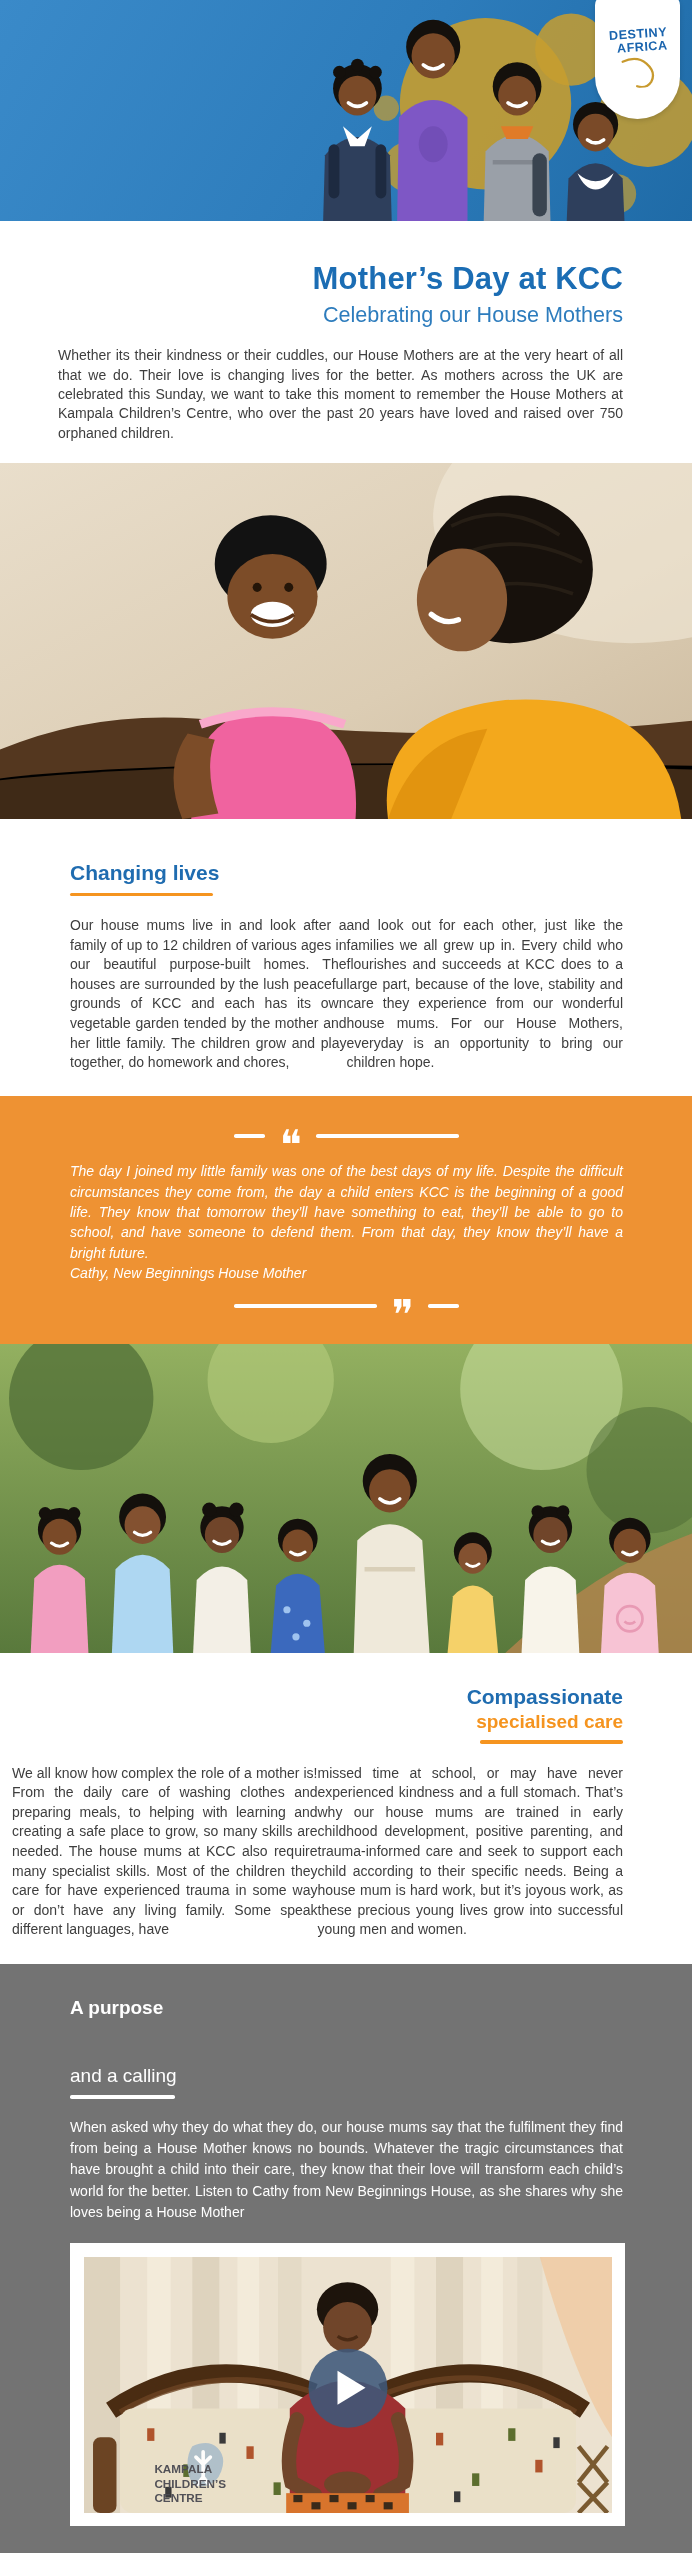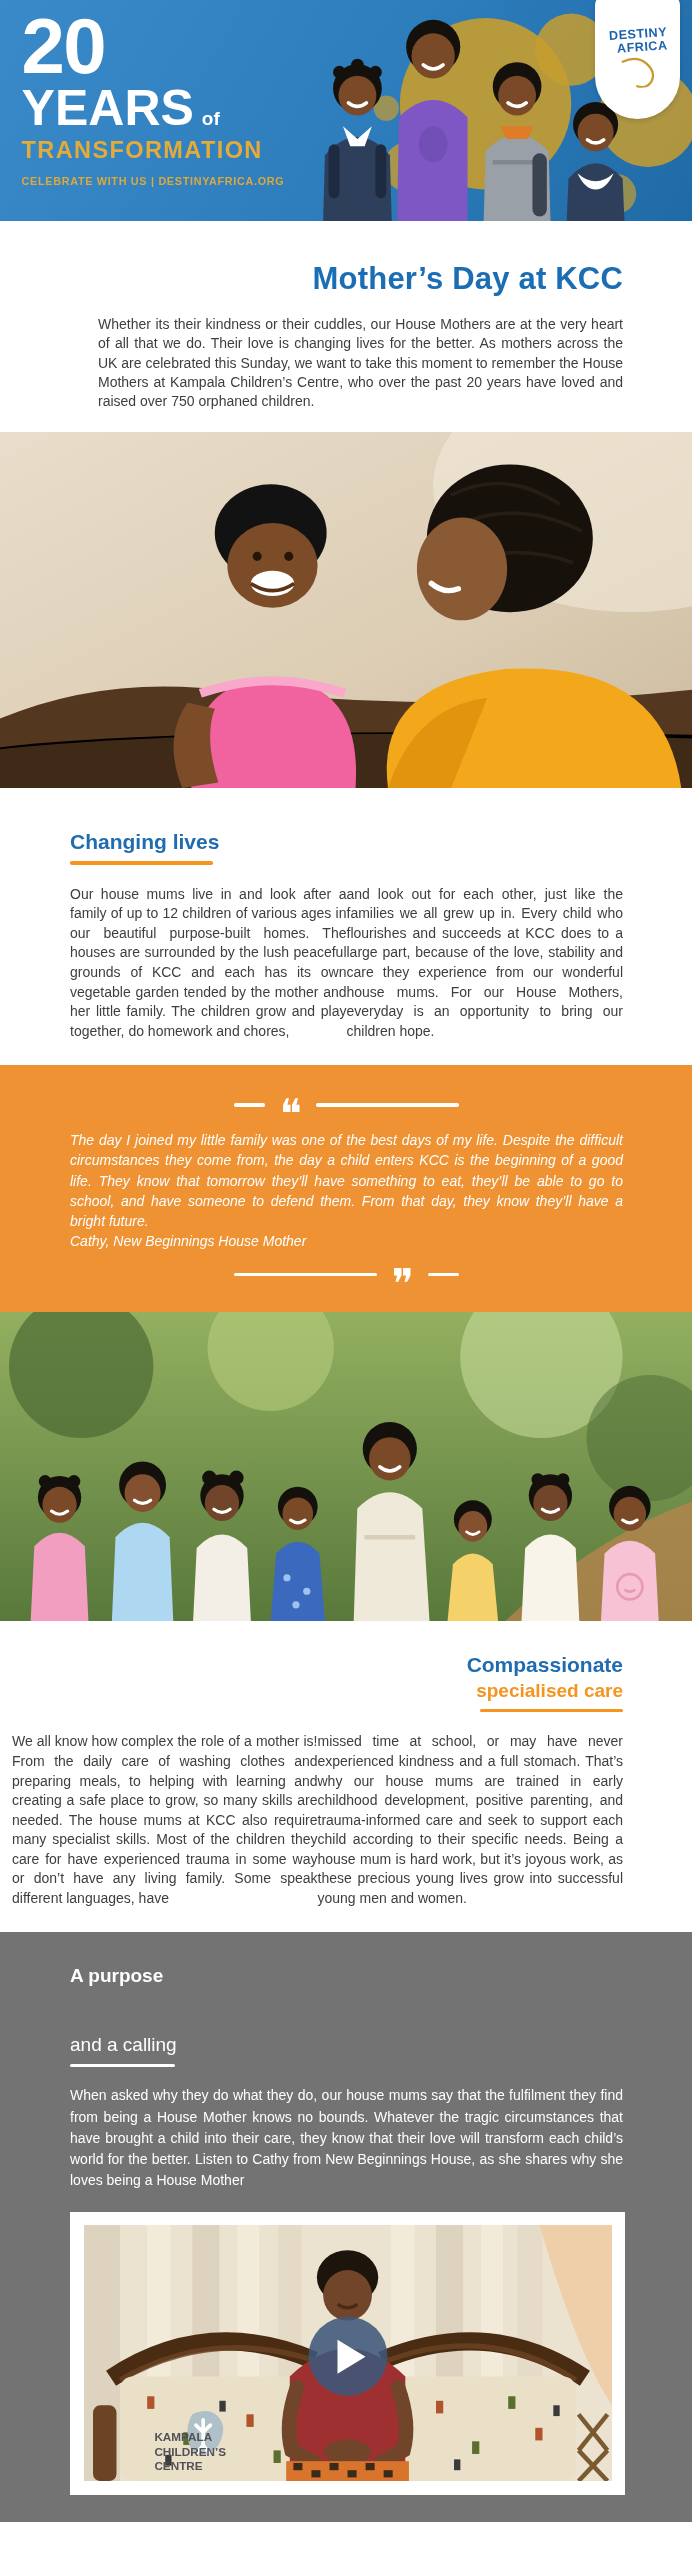--- a/index.html
+++ b/index.html
@@ -15,21 +15,21 @@
   .of{font-size:19px;font-weight:bold;}
   .transformation{color:#e3ab39;font-size:23.5px;font-weight:bold;letter-spacing:1.4px;margin-top:3.6px;}
   .tagline{color:#dca93c;font-size:10.8px;font-weight:bold;letter-spacing:0.7px;margin-top:11.7px;}
   .logo-badge{position:absolute;right:12.6px;top:-3.6px;width:85px;height:123px;background:#fff;border-radius:9px 9px 43px 43px;z-index:4;
     display:flex;flex-direction:column;align-items:center;justify-content:center;box-shadow:0 1.8px 5.4px rgba(0,0,0,.15);}
   .logo-line{color:#1a64ae;font-weight:bold;font-size:12.6px;letter-spacing:0.5px;line-height:1.0;transform:rotate(-4deg);}
   .logo-line.second{margin-left:9px;}
   .logo-swirl{margin-top:3.6px;transform:rotate(-4deg);}
 
   
-  .intro{padding:40px 70px 20px 98px;}
+  .intro{padding:40px 70px 20px 58px;}
   .intro h1{margin:0;text-align:right;color:#1b6db4;font-size:31px;font-weight:bold;letter-spacing:0.2px;}
   .intro h2{margin:5.4px 0 0 0;text-align:right;color:#2d7cbd;font-size:21.6px;font-weight:500;}
   .body-text{color:#3e3e3e;font-size:14px;line-height:1.38;text-align:justify;margin:18px 0 0 0;}
 
   
   .photo{margin:0;display:block;line-height:0;}
   .photo svg{display:block;}
 
   
   .sec{padding:41px 70px 23.5px 70px;}
@@ -117,33 +117,25 @@
         <path d="M352,192 q20,18 40,0 q-8,18 -20,18 q-12,0 -20,-18 Z" fill="#fff"></path>
       </g>
     </svg>
     <div class="logo-badge">
       <div class="logo-line">DESTINY</div>
       <div class="logo-line second">AFRICA</div>
       <svg class="logo-swirl" width="40" height="31" viewBox="0 0 44 34">
         <path d="M6,4 q16,-6 26,4 q10,10 4,20 q-6,8 -16,4" fill="none" stroke="#c89a2e" stroke-width="2.5" stroke-linecap="round"></path>
       </svg>
     </div>
-    <div class="banner-text">
-      <div class="num20">20</div>
-      <div class="years-row">
-        <span class="years">YEARS</span>
-        <span class="of">of</span>
-      </div>
-      <div class="transformation">TRANSFORMATION</div>
-      <div class="tagline">CELEBRATE WITH US | DESTINYAFRICA.ORG</div>
-    </div>
   </header>
 
   <section class="intro">
     <h1>Mother’s Day at KCC</h1>
+    <h2>Celebrating our House Mothers</h2>
     <p class="body-text">Whether its their kindness or their cuddles, our House Mothers are at the very heart of all that we do. Their love is changing lives for the better. As mothers across the UK are celebrated this Sunday, we want to take this moment to remember the House Mothers at Kampala Children’s Centre, who over the past 20 years have loved and raised over 750 orphaned  children.</p>
   </section>
 
   <figure class="photo">
     <svg viewBox="0 0 768 395" width="693" height="356" preserveAspectRatio="none" aria-hidden="true">
       <defs>
         <linearGradient id="wallg" x1="0" y1="0" x2="1" y2="1">
           <stop offset="0" stop-color="#e9decb"></stop>
             <stop offset=".6" stop-color="#dccdb4"></stop>
             <stop offset="1" stop-color="#cbb99d"></stop>

